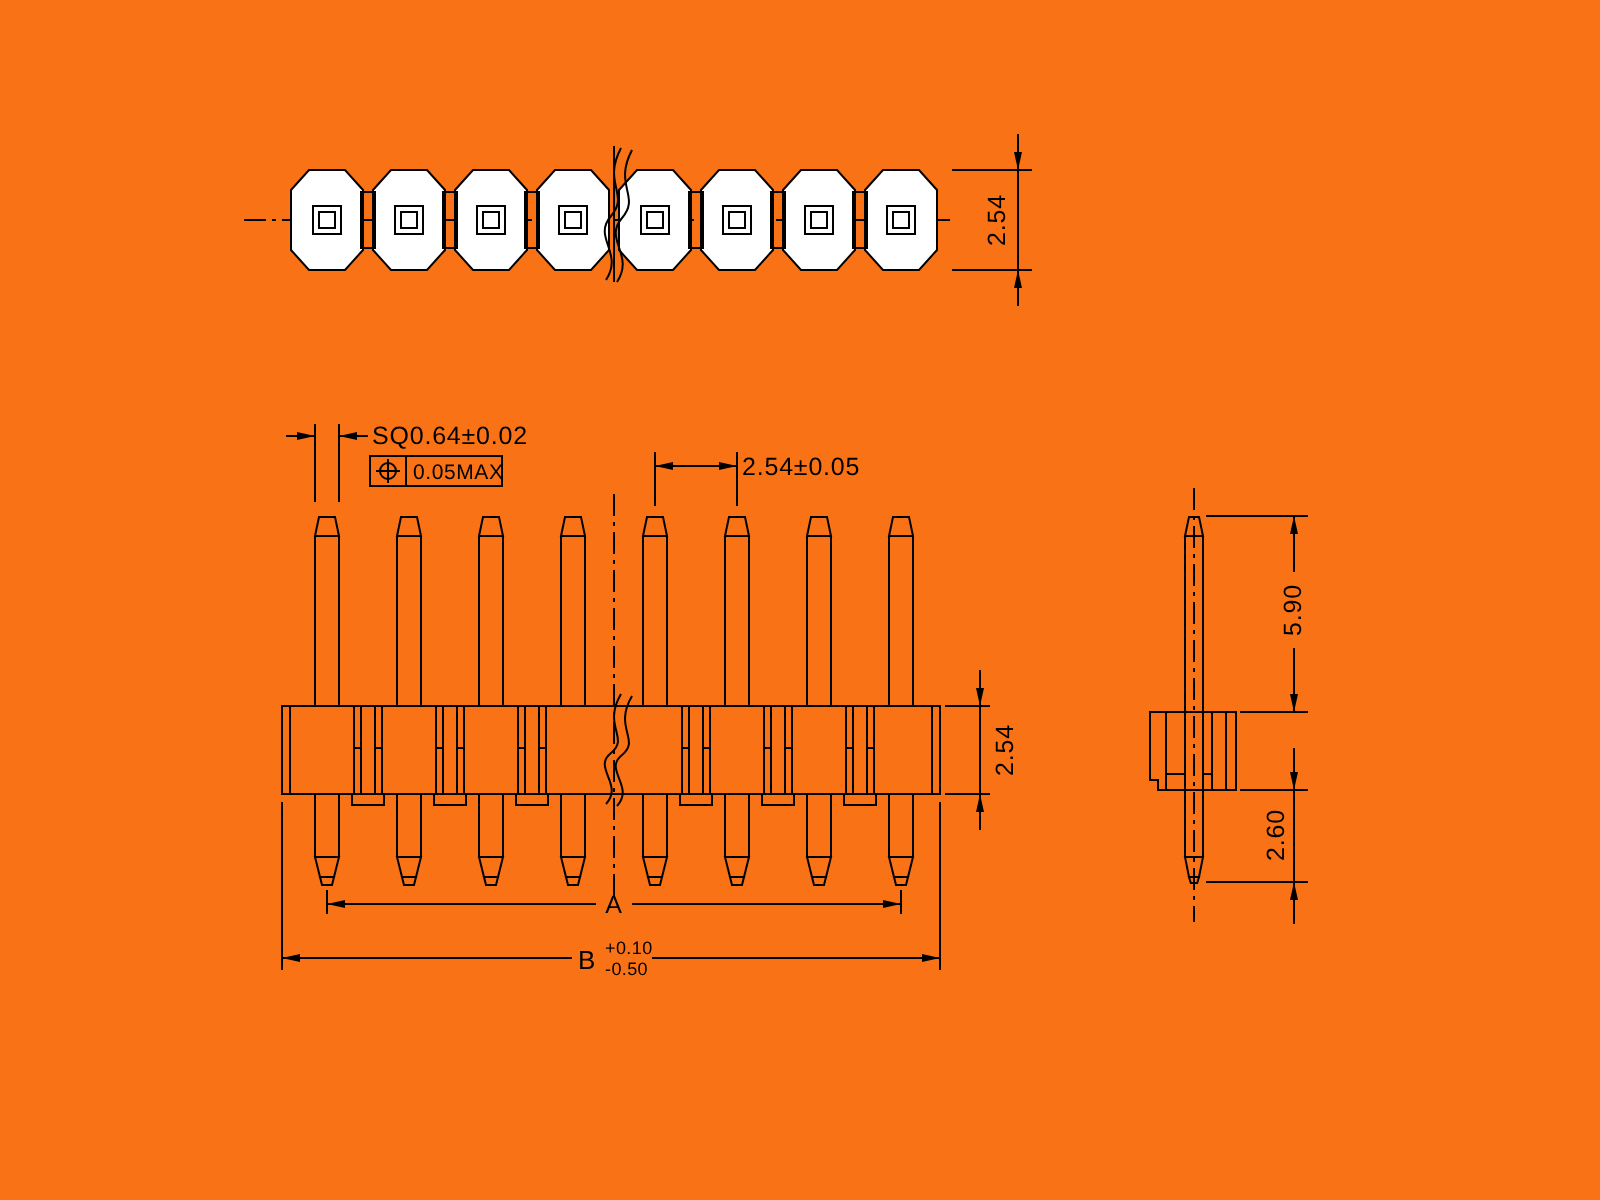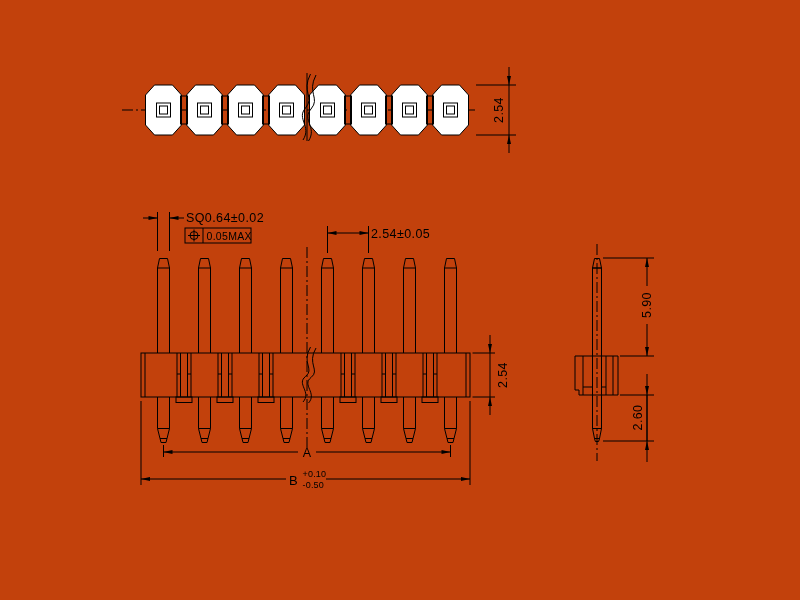--- a/index.html
+++ b/index.html
@@ -1,16 +1,16 @@
 <!DOCTYPE html>
 <html><head>
 <meta charset="utf-8">
 <style>
   html,body{margin:0;padding:0;background:#ffffff;}
-  .stage{position:relative;width:800px;height:600px;background:#c2410c;overflow:hidden;}
+  .stage{position:relative;width:800px;height:600px;background:#f97316;overflow:hidden;}
   svg{position:absolute;left:0;top:0;}
   svg .t{font-family:"Liberation Sans",sans-serif;font-size:12.5px;fill:#000;letter-spacing:0.4px;}
   svg .small{font-size:9px;letter-spacing:0.2px;}
   svg .fcf{font-size:10.5px;letter-spacing:0.3px;}
   .ln{stroke:#000;stroke-width:1;fill:none;}
 </style>
 </head>
 <body>
 
 <div class="stage">

